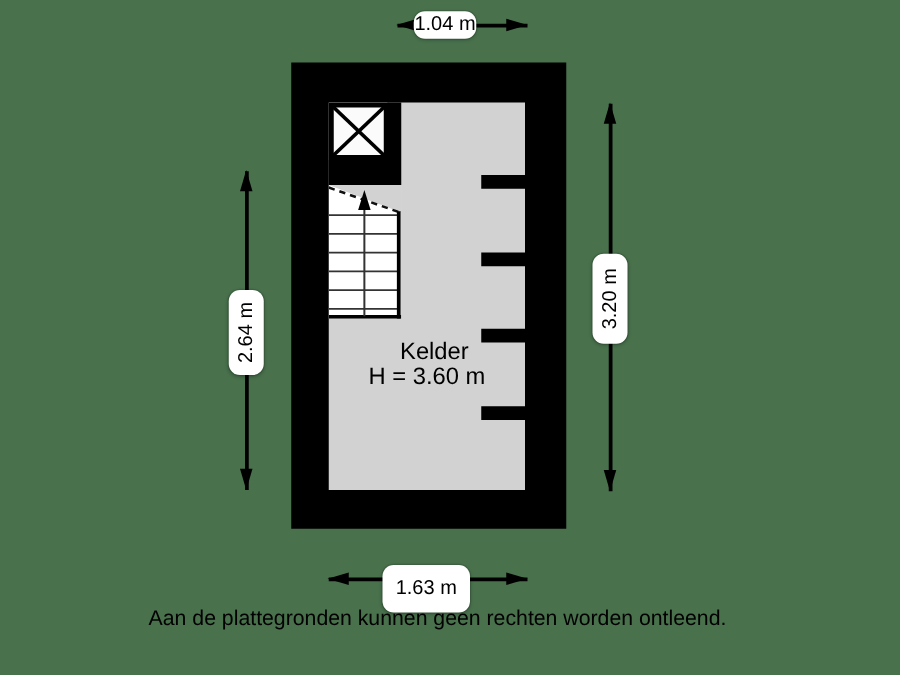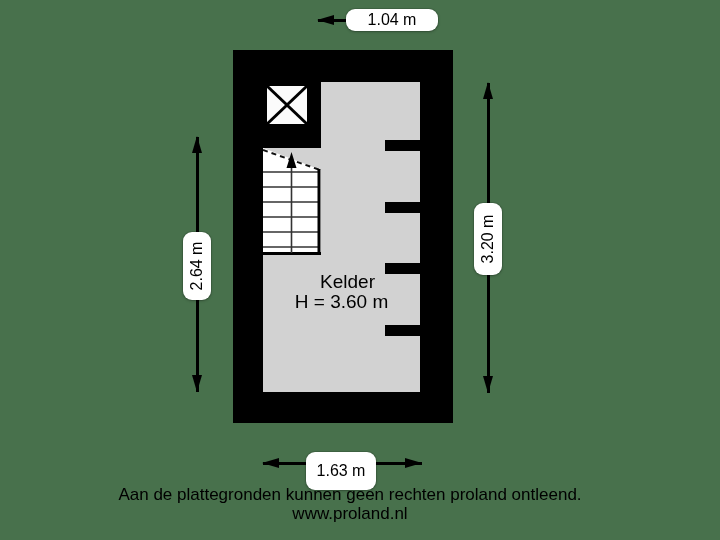--- a/index.html
+++ b/index.html
@@ -75,21 +75,21 @@
 
 <div class="abs room-text">
   <div class="room-name">Kelder</div>
   <div class="room-h">H = 3.60 m</div>
 </div>
 
 <div>
   <div class="abs dline" style="left:318px;top:19px;width:104px;height:2.5px"></div>
   <div class="abs ah ah-left" style="left:317px;top:15px"></div>
   <div class="abs ah ah-right" style="left:405px;top:15px"></div>
-  <div class="abs dim-label" style="left:346px;top:9px;width:92px;height:22px">
+  <div class="abs dim-label" style="left:331px;top:9px;width:50px;height:22px">
     <span>1.04 m</span>
   </div>
 </div>
 
 <div>
   <div class="abs dline" style="left:196px;top:137px;width:2.5px;height:255px"></div>
   <div class="abs ah ah-up" style="left:192px;top:136px"></div>
   <div class="abs ah ah-down" style="left:192px;top:375px"></div>
   <div class="abs dim-label vlabel" style="left:183px;top:232px;width:28px;height:68px">
     <span>2.64 m</span>
@@ -108,15 +108,14 @@
 <div>
   <div class="abs dline" style="left:263px;top:462px;width:159px;height:2.5px"></div>
   <div class="abs ah ah-left" style="left:262px;top:458px"></div>
   <div class="abs ah ah-right" style="left:405px;top:458px"></div>
   <div class="abs dim-label" style="left:306px;top:452px;width:70px;height:38px">
     <span>1.63 m</span>
   </div>
 </div>
 
 <div class="abs footer">
-  <div>Aan de plattegronden kunnen geen rechten proland ontleend.</div>
-  <div>www.proland.nl</div>
+  <div>Aan de plattegronden kunnen geen rechten worden ontleend.</div>
 </div>
 
 </body></html>

